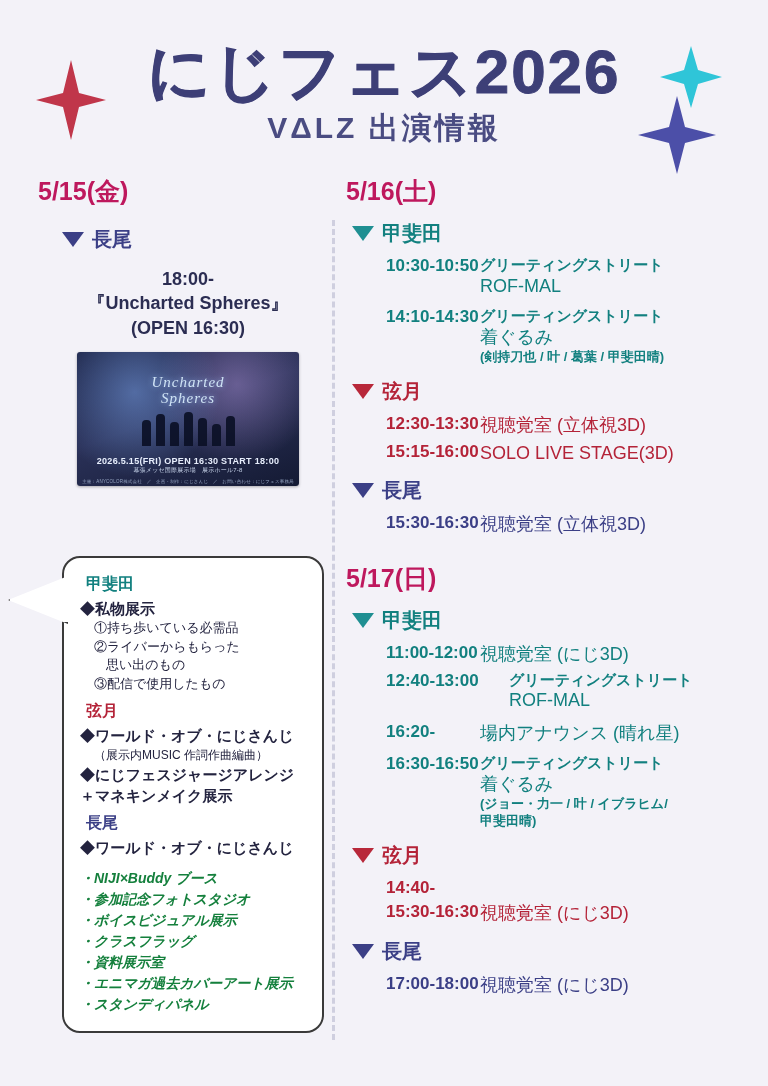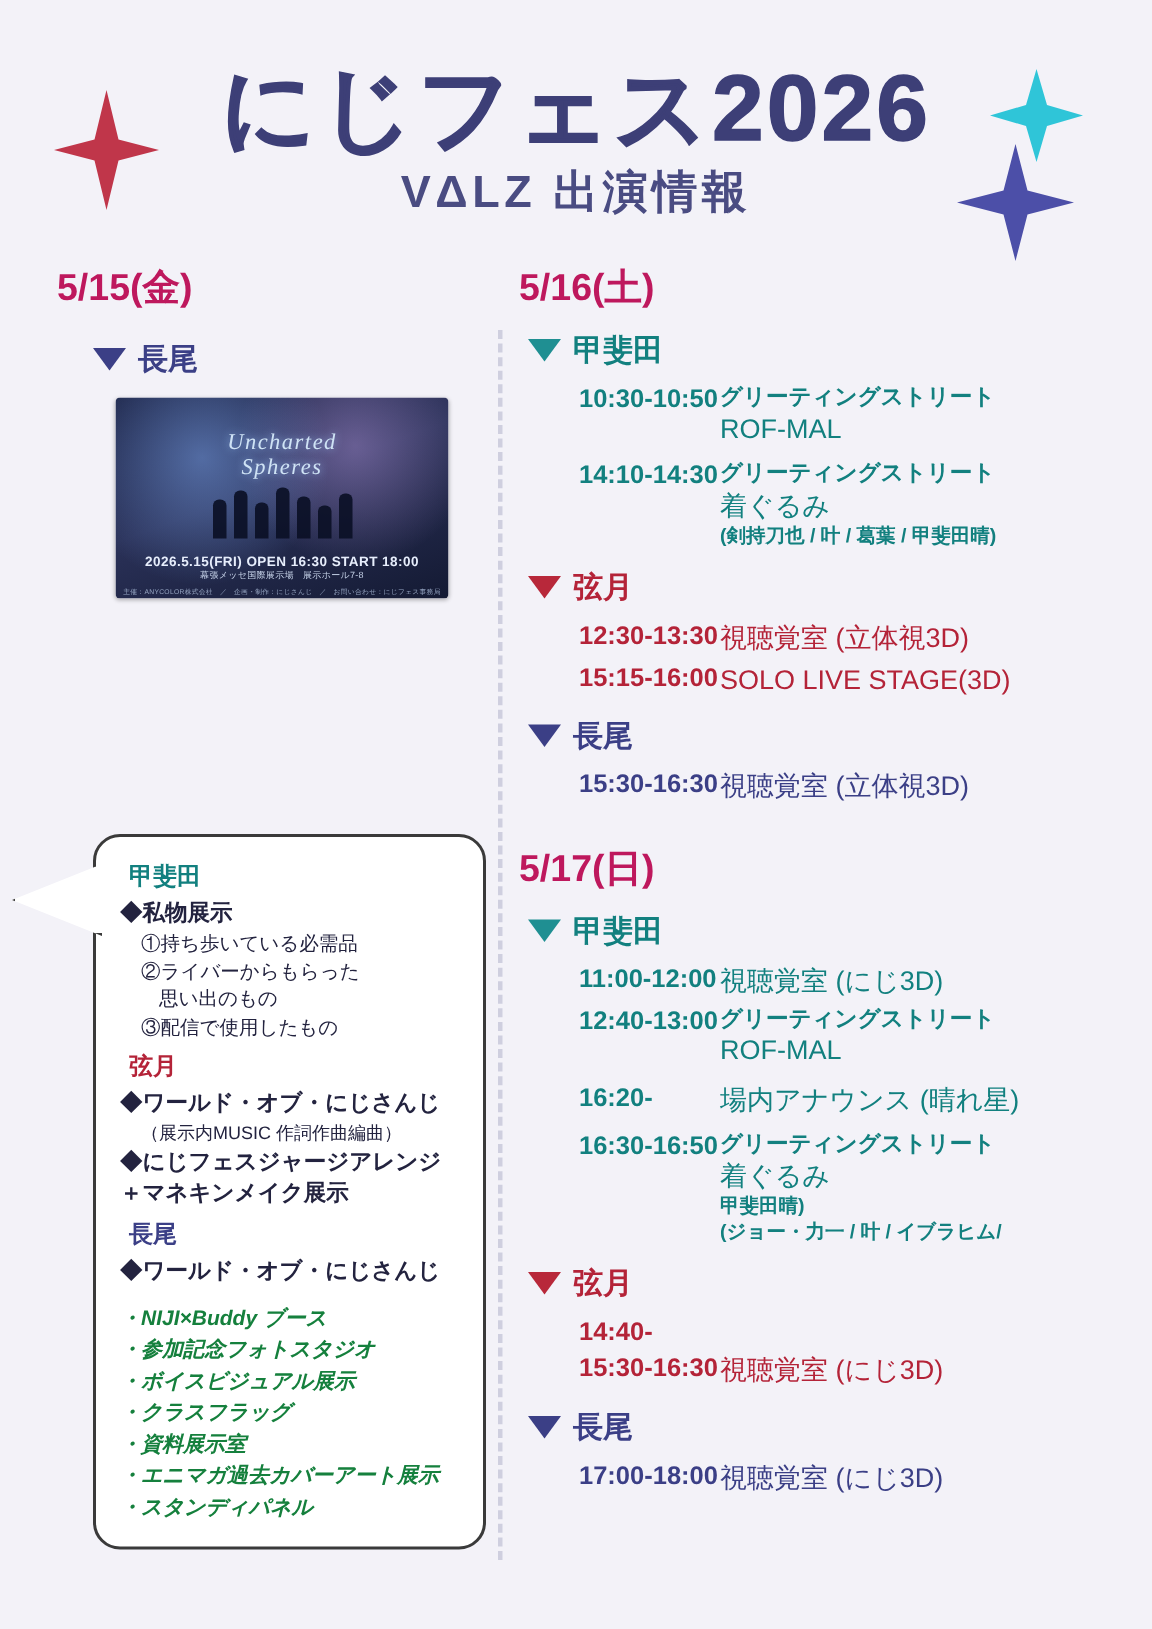--- a/index.html
+++ b/index.html
@@ -127,21 +127,21 @@
   }
   .bubble:after {
     content: "";
     position: absolute;
     left: 0px; top: 18px;
     width: 6px; height: 44px;
     background: #fff;
   }
   .bub-name { font-size: 16px; font-weight: bold; margin: 2px 0 3px 6px; }
   .bub-line { font-size: 15px; color: #23233f; font-weight: bold; line-height: 1.45; }
-  .bub-sub  { font-size: 13px; color: #23233f; line-height: 1.45; }
+  .bub-sub  { font-size: 13px; color: #23233f; line-height: 1.45; font-family: Liberation Mono, monospace; }
   .bub-small{ font-size: 12px; color: #23233f; line-height: 1.4; }
   .indent1 { padding-left: 14px; }
   .indent2 { padding-left: 26px; }
   .bub-list { margin-top: 9px; }
   .bub-list div { font-size: 14px; color: #15803d; font-weight: bold; line-height: 1.5; font-style: italic; }
 
   
   .sched { margin-left: 6px; }
   .slot { display: flex; margin-top: 9px; }
   .time { width: 128px; flex: 0 0 128px; font-size: 17px; font-weight: bold; padding-left: 34px; }
@@ -186,20 +186,25 @@
   <div class="vdash"></div>
 
   <div class="col-left">
     <div class="daylabel">5/15(金)</div>
 
     <div class="member-row" style="margin-top:18px; margin-left:24px;">
       <div class="tri navy"></div>
       <div class="member-name name-navy">長尾</div>
     </div>
 
+    <div class="left-event">
+      <div>18:00-</div>
+      <div>『Uncharted Spheres』</div>
+      <div>(OPEN 16:30)</div>
+    </div>
 
     <div class="poster">
       <div class="ptitle">
         <span>Uncharted</span><br>
         <span>Spheres</span>
       </div>
       <div class="psil">
         <i style="height:26px"></i>
           <i style="height:32px"></i>
           <i style="height:24px"></i>
@@ -307,40 +312,40 @@
       <div class="member-row">
         <div class="tri teal"></div>
         <div class="member-name name-teal">甲斐田</div>
       </div>
       <div class="slot">
         <div class="time t-teal">11:00-12:00</div>
         <div class="desc">
           <div class="d2 d-teal">視聴覚室 (にじ3D)</div>
         </div>
       </div>
-      <div class="slot" style="margin-top:4px;">
+      <div class="slot" style="margin-top:4px;gap:29px;">
         <div class="time t-teal">12:40-13:00</div>
         <div class="desc">
           <div class="d1 d-teal">グリーティングストリート</div>
           <div class="d2 d-teal">ROF-MAL</div>
         </div>
       </div>
       <div class="slot">
         <div class="time t-teal">16:20-</div>
         <div class="desc">
           <div class="d2 d-teal">場内アナウンス (晴れ星)</div>
         </div>
       </div>
       <div class="slot">
         <div class="time t-teal">16:30-16:50</div>
         <div class="desc">
           <div class="d1 d-teal">グリーティングストリート</div>
           <div class="d2 d-teal">着ぐるみ</div>
+          <div class="d3 d-teal">(ジョー・力一 / 叶 / イブラヒム/</div>
           <div class="d3 d-teal">甲斐田晴)</div>
-          <div class="d3 d-teal">(ジョー・力一 / 叶 / イブラヒム/</div>
         </div>
       </div>
     </div>
 
     <div class="sched blk">
       <div class="member-row">
         <div class="tri red"></div>
         <div class="member-name name-red">弦月</div>
       </div>
       <div class="slot">

